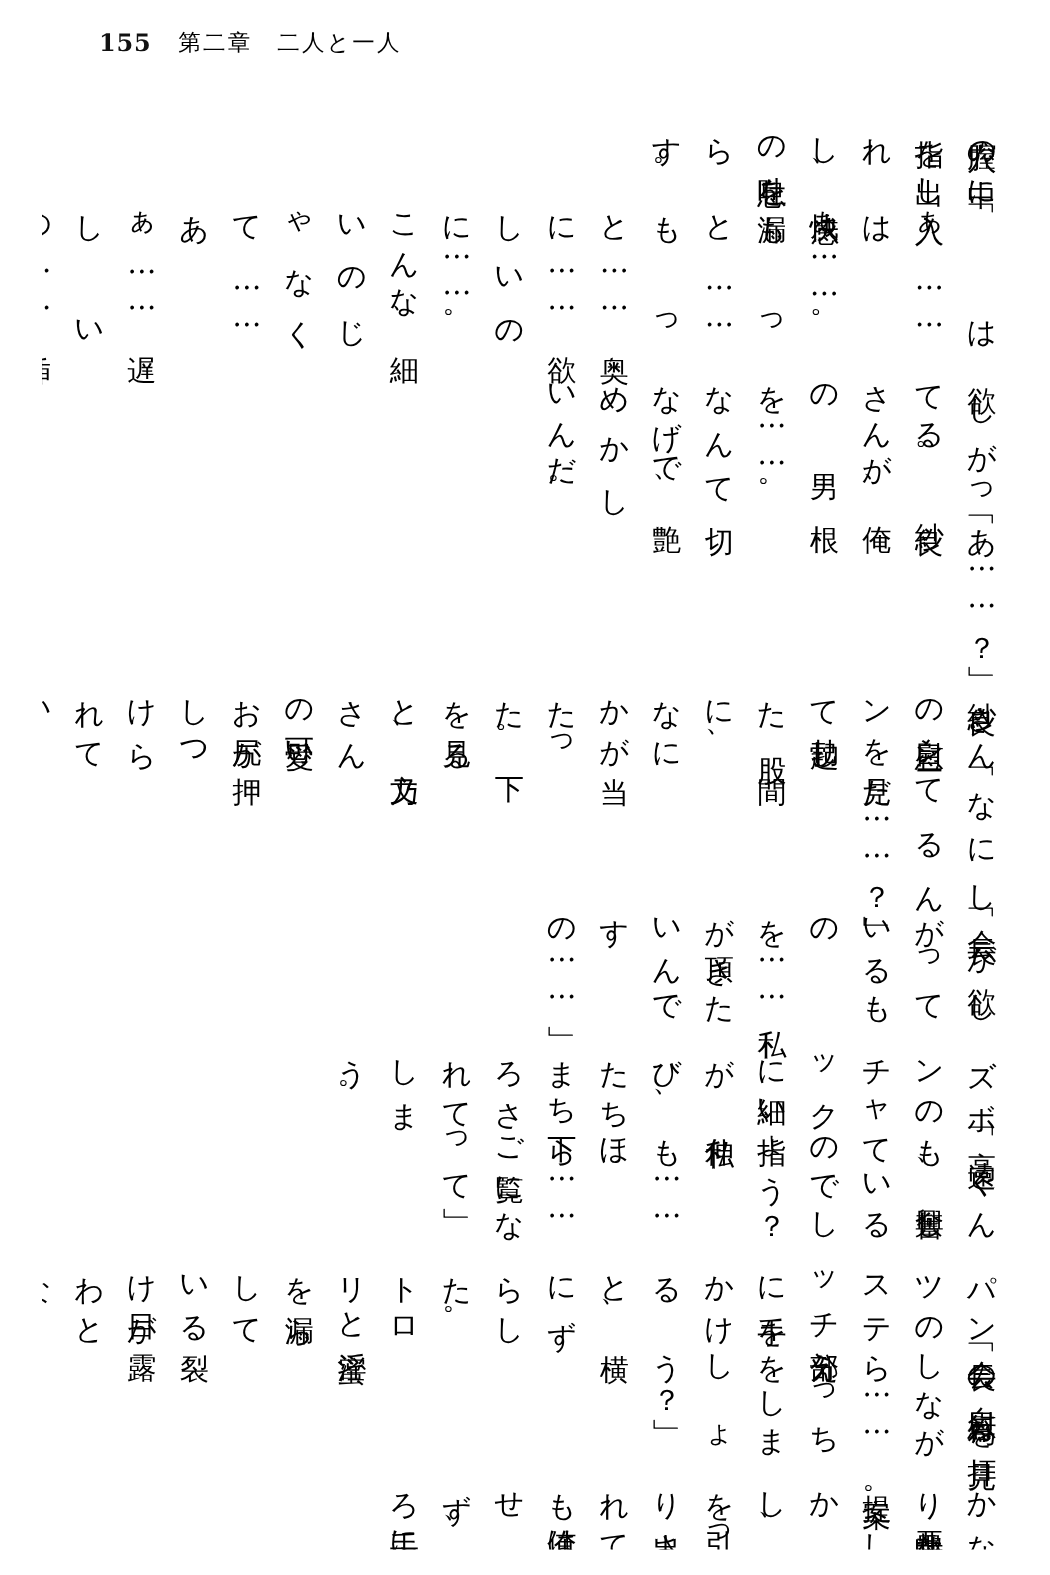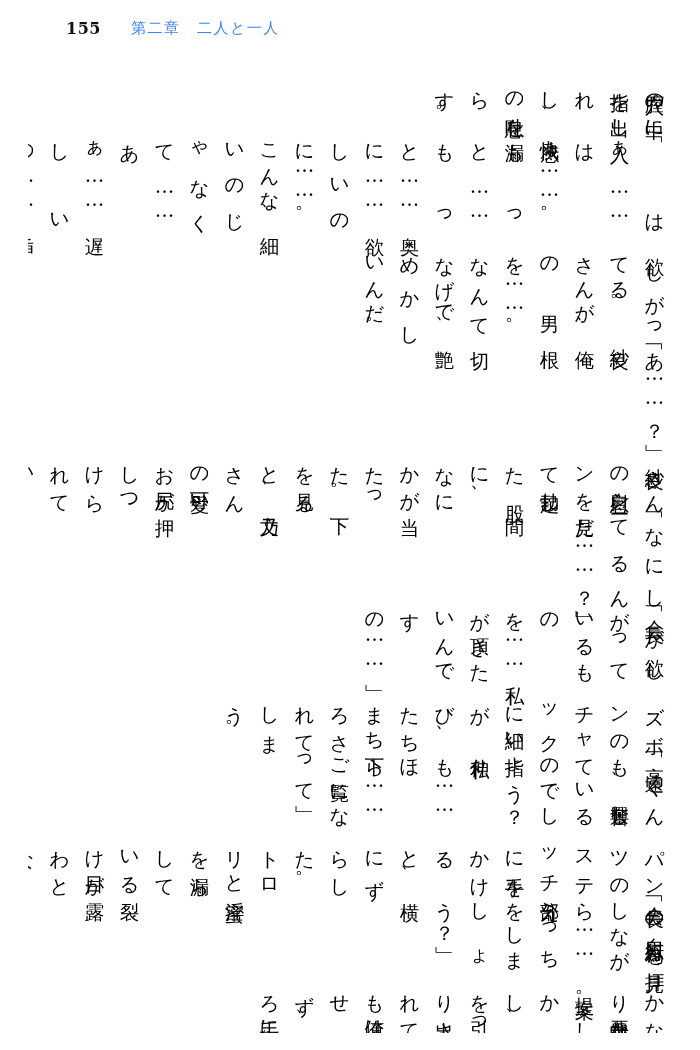--- a/index.html
+++ b/index.html
@@ -34,23 +34,23 @@
     box-sizing: border-box;
   }
   .page-number {
     font-size: 16px;
     font-weight: bold;
     letter-spacing: 0.5px;
     color: #111;
   }
   .running-head {
     font-size: 15px;
-    margin-left: 30px;
+    margin-left: 18px;
     letter-spacing: 1.5px;
-    color: #3b82f6;
+    color: #000000;
   }
   
   .body-area {
     position: absolute;
     top: 58px;
     left: 28px;
     width: 644px;
     height: 975px;
     overflow: hidden;
   }

